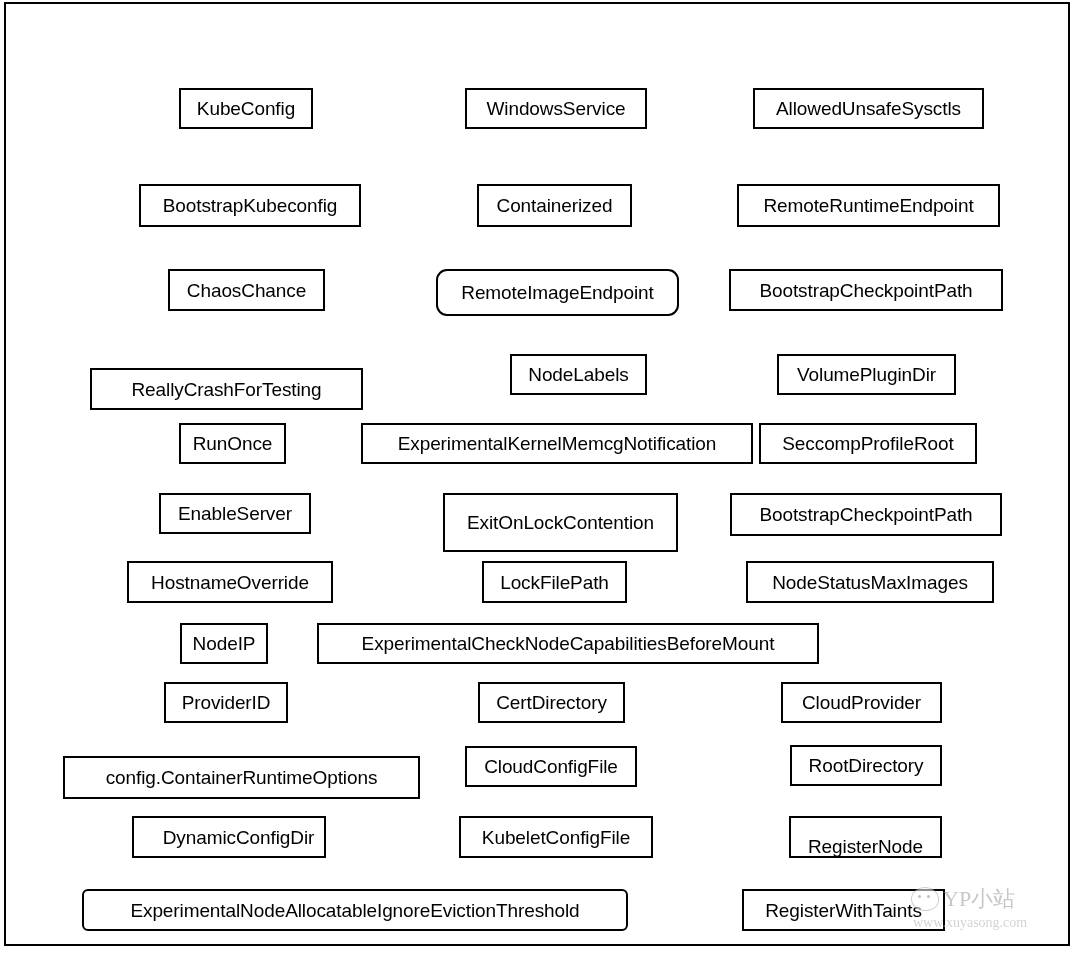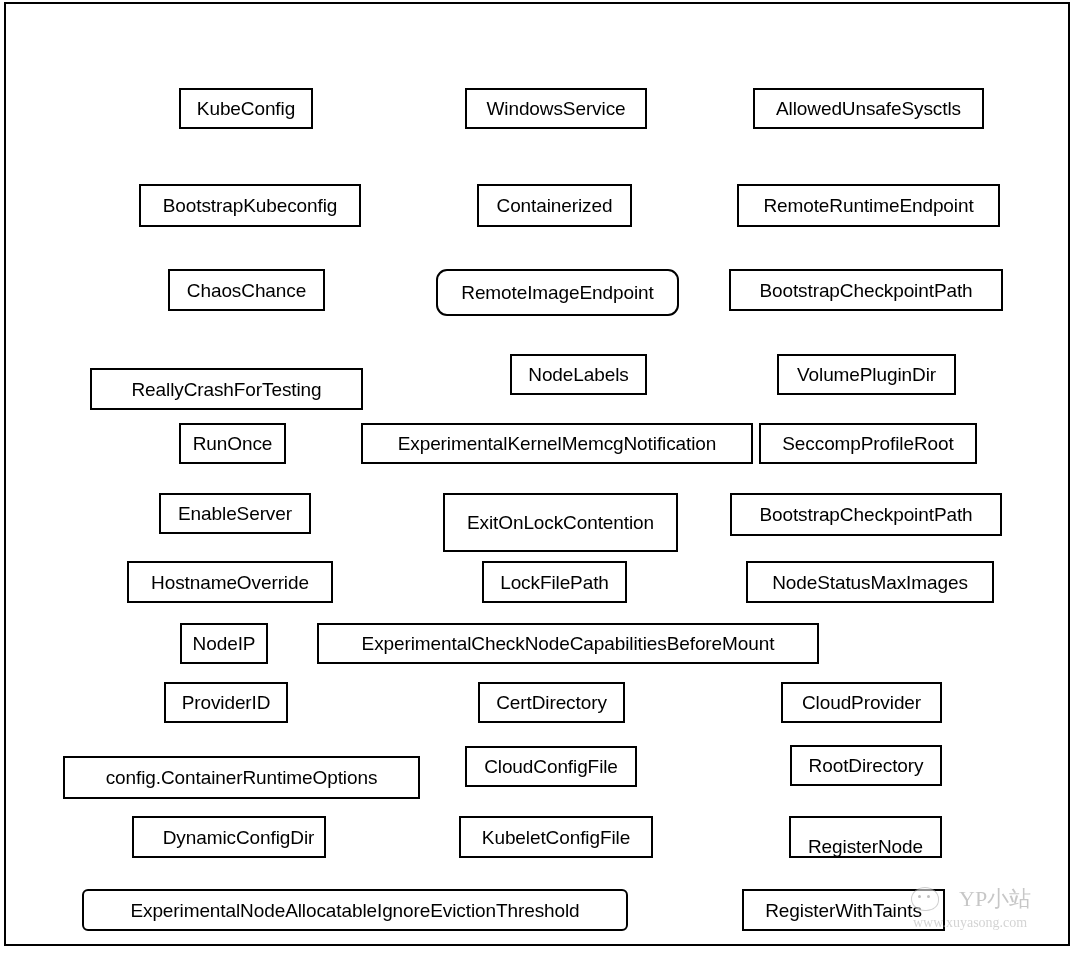--- a/index.html
+++ b/index.html
@@ -61,21 +61,21 @@
     height: 62px;
     opacity: 0.55;
     pointer-events: none;
   }
   #watermark-mark {
     position: absolute;
     left: 0px;
     top: 2px;
     display: flex;
     align-items: center;
-    gap: 20px;
+    gap: 4px;
     color: #8a8a8a;
   }
   #watermark-text {
     font-size: 22px;
     line-height: 24px;
     color: #9a9a9a;
     font-family: "Liberation Serif", "DejaVu Serif", serif;
     white-space: nowrap;
   }
   #watermark-url {

